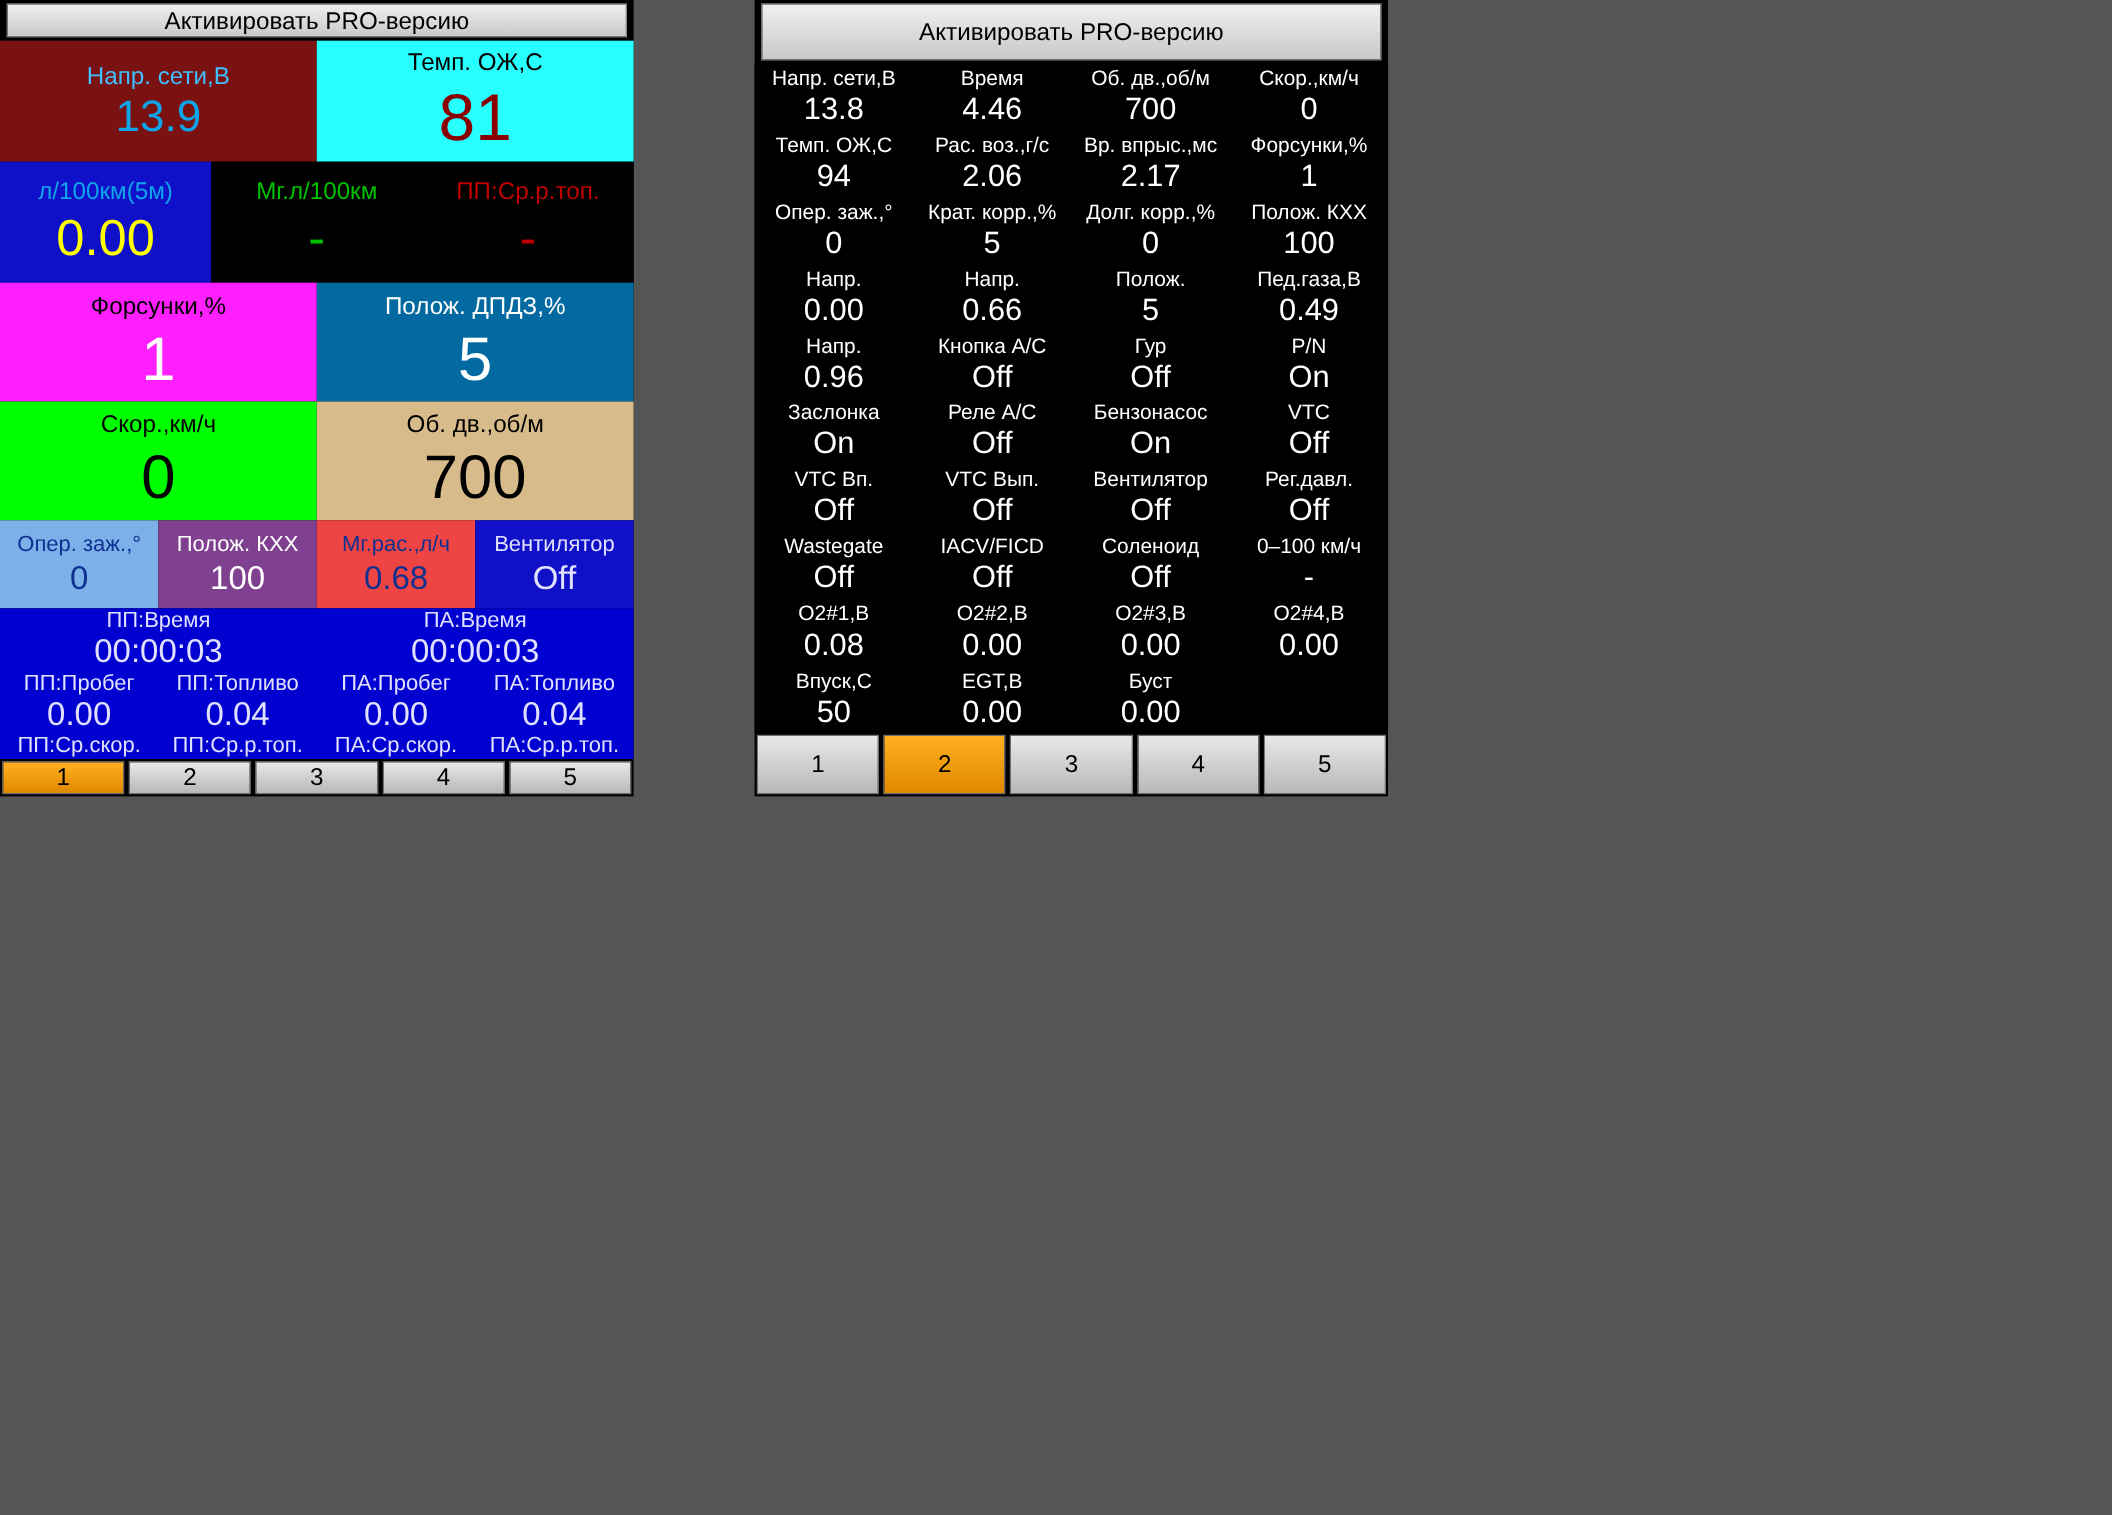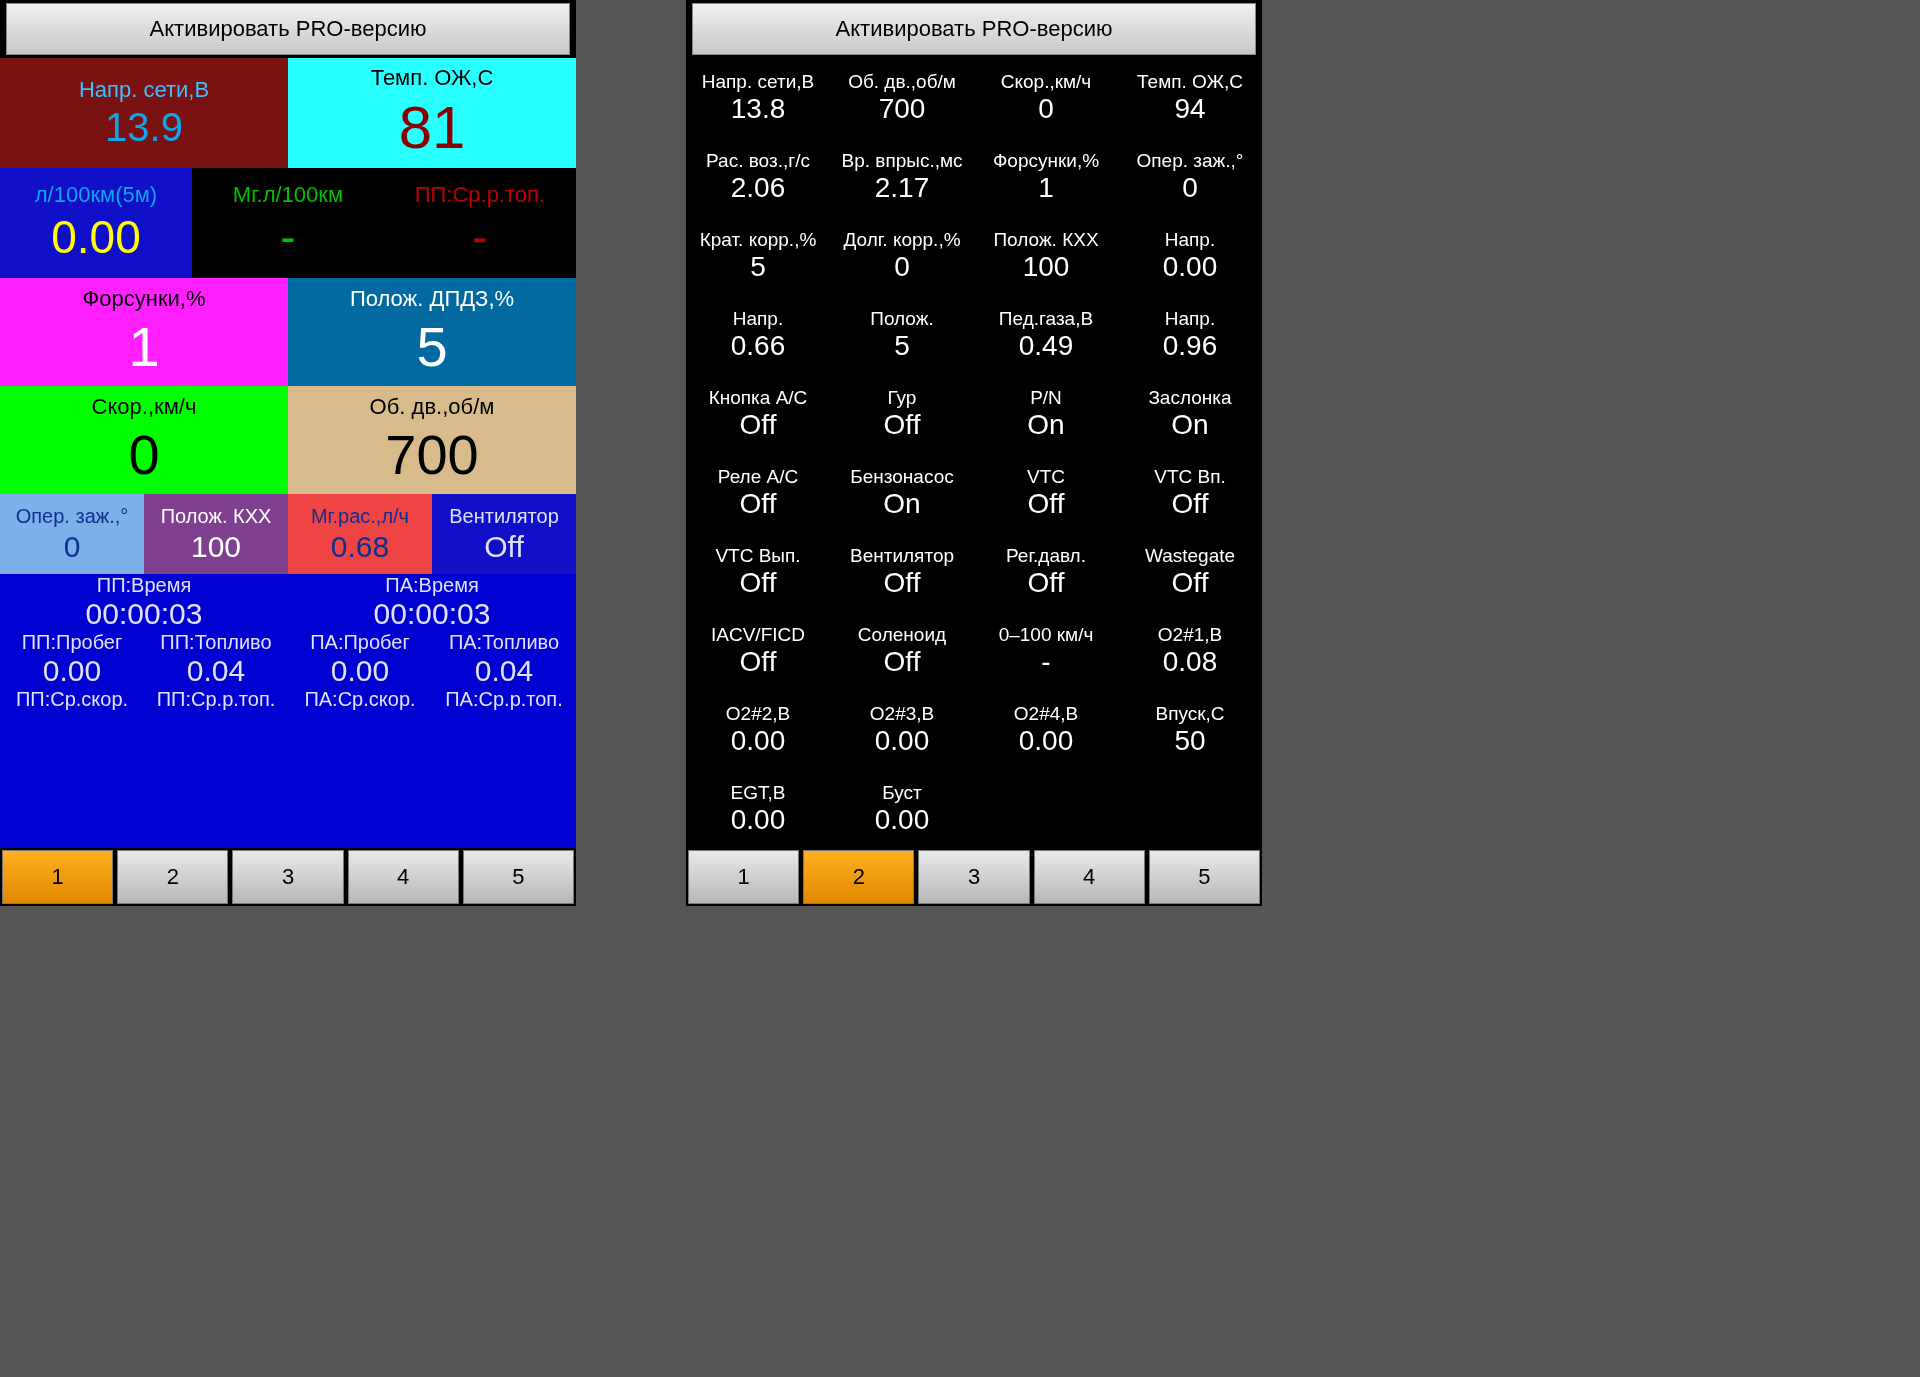--- a/index.html
+++ b/index.html
@@ -1,17 +1,17 @@
 <!DOCTYPE html>
 <html><head>
 <meta charset="utf-8">
 <style>
   * { margin: 0; padding: 0; box-sizing: border-box; font-family: Arial, Helvetica, sans-serif; }
   body { background: #555; width: 1262px; height: 906px; overflow: hidden; display: flex; }
-  .phone { width: 576px; height: 906px; background: #000; position: relative; display: flex; flex-direction: column; }
+  .phone { width: 576px; height: 724px; background: #000; position: relative; display: flex; flex-direction: column; }
   .gap { flex: 0 0 110px; background: #555; }
   .pro-btn { height: 52px; margin: 3px 6px; background: linear-gradient(#f0f0f0,#c8c8c8); border: 1px solid #888; display:flex; align-items:center; justify-content:center; font-size: 22px; color: #000; }
 
   .left-body { flex: 1; display: flex; flex-direction: column; }
   .row { display: flex; }
   .cell { display: flex; flex-direction: column; align-items: center; justify-content: center; }
   .lbl { font-size: 22px; margin-bottom: 2px; }
   .val { font-size: 42px; }
   .mini .lbl { font-size: 20px; }
   .mini .val { font-size: 30px; }
@@ -161,20 +161,24 @@
 <div class="gap"></div>
 
 <div class="phone">
   <div class="pro-btn">Активировать PRO-версию</div>
   <div class="grid4" id="rgrid">
       <div class="gcell">
         <div class="glbl">Напр. сети,В</div>
         <div class="gval">13.8</div>
       </div>
       <div class="gcell">
+        <div class="glbl">Время</div>
+        <div class="gval">4.46</div>
+      </div>
+      <div class="gcell">
         <div class="glbl">Об. дв.,об/м</div>
         <div class="gval">700</div>
       </div>
       <div class="gcell">
         <div class="glbl">Скор.,км/ч</div>
         <div class="gval">0</div>
       </div>
       <div class="gcell">
         <div class="glbl">Темп. ОЖ,С</div>
         <div class="gval">94</div>

